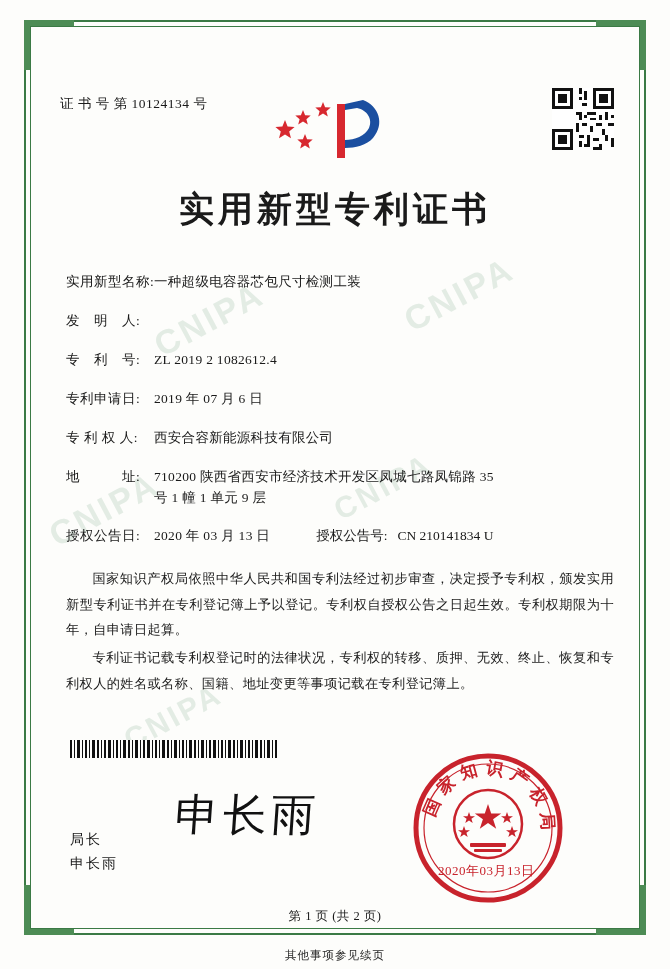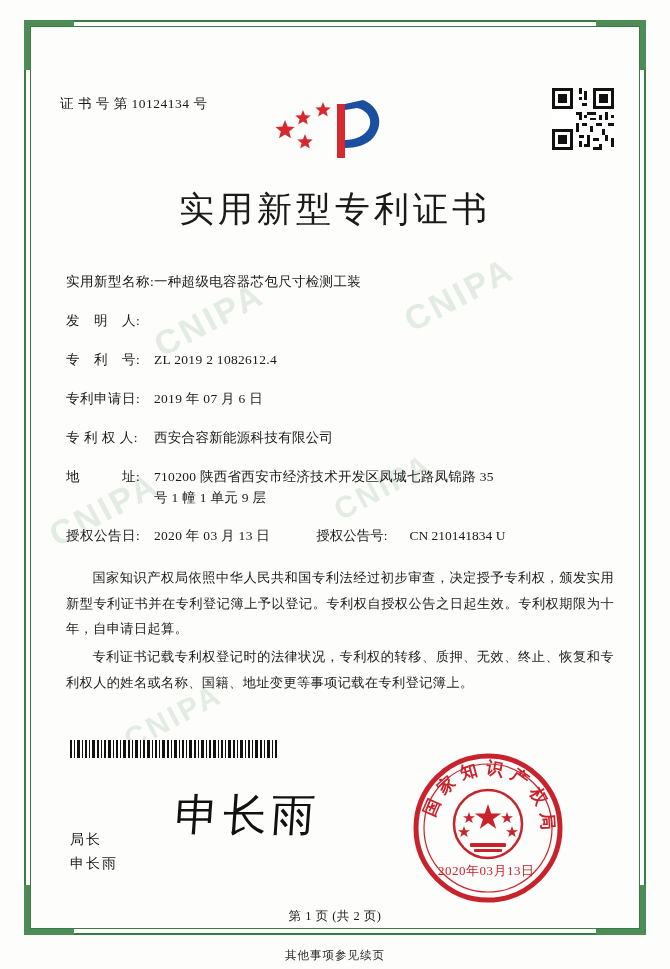--- a/index.html
+++ b/index.html
@@ -94,21 +94,21 @@
     height: 70px;
   }
 
   .title {
     position: absolute;
     left: 0;
     right: 0;
     top: 186px;
     text-align: center;
     font-size: 35px;
-    font-weight: normal;
+    font-weight: bold;
     letter-spacing: 4px;
     font-family: "Liberation Serif", serif;
   }
 
   
   .fields {
     position: absolute;
     left: 66px;
     right: 56px;
     top: 272px;
@@ -129,35 +129,34 @@
   .row .value {
     flex: 1;
     letter-spacing: 0.3px;
   }
   .row .value .sub {
     display: block;
   }
   .row.inline2 .value2label {
     flex: 0 0 auto;
     margin-left: 46px;
-    margin-right: 22px;
+    margin-right: 10px;
   }
   .num-val { font-family: "Liberation Serif", serif; }
 
   
   .paras {
     position: absolute;
     left: 66px;
     right: 56px;
     top: 566px;
     font-size: 13.2px;
     line-height: 1.95;
     text-align: justify;
     letter-spacing: 0.4px;
-    font-family: Liberation Mono, monospace;
   }
   .paras p {
     margin: 0 0 2px 0;
     text-indent: 2em;
   }
 
   
   .barcode {
     position: absolute;
     left: 70px;

